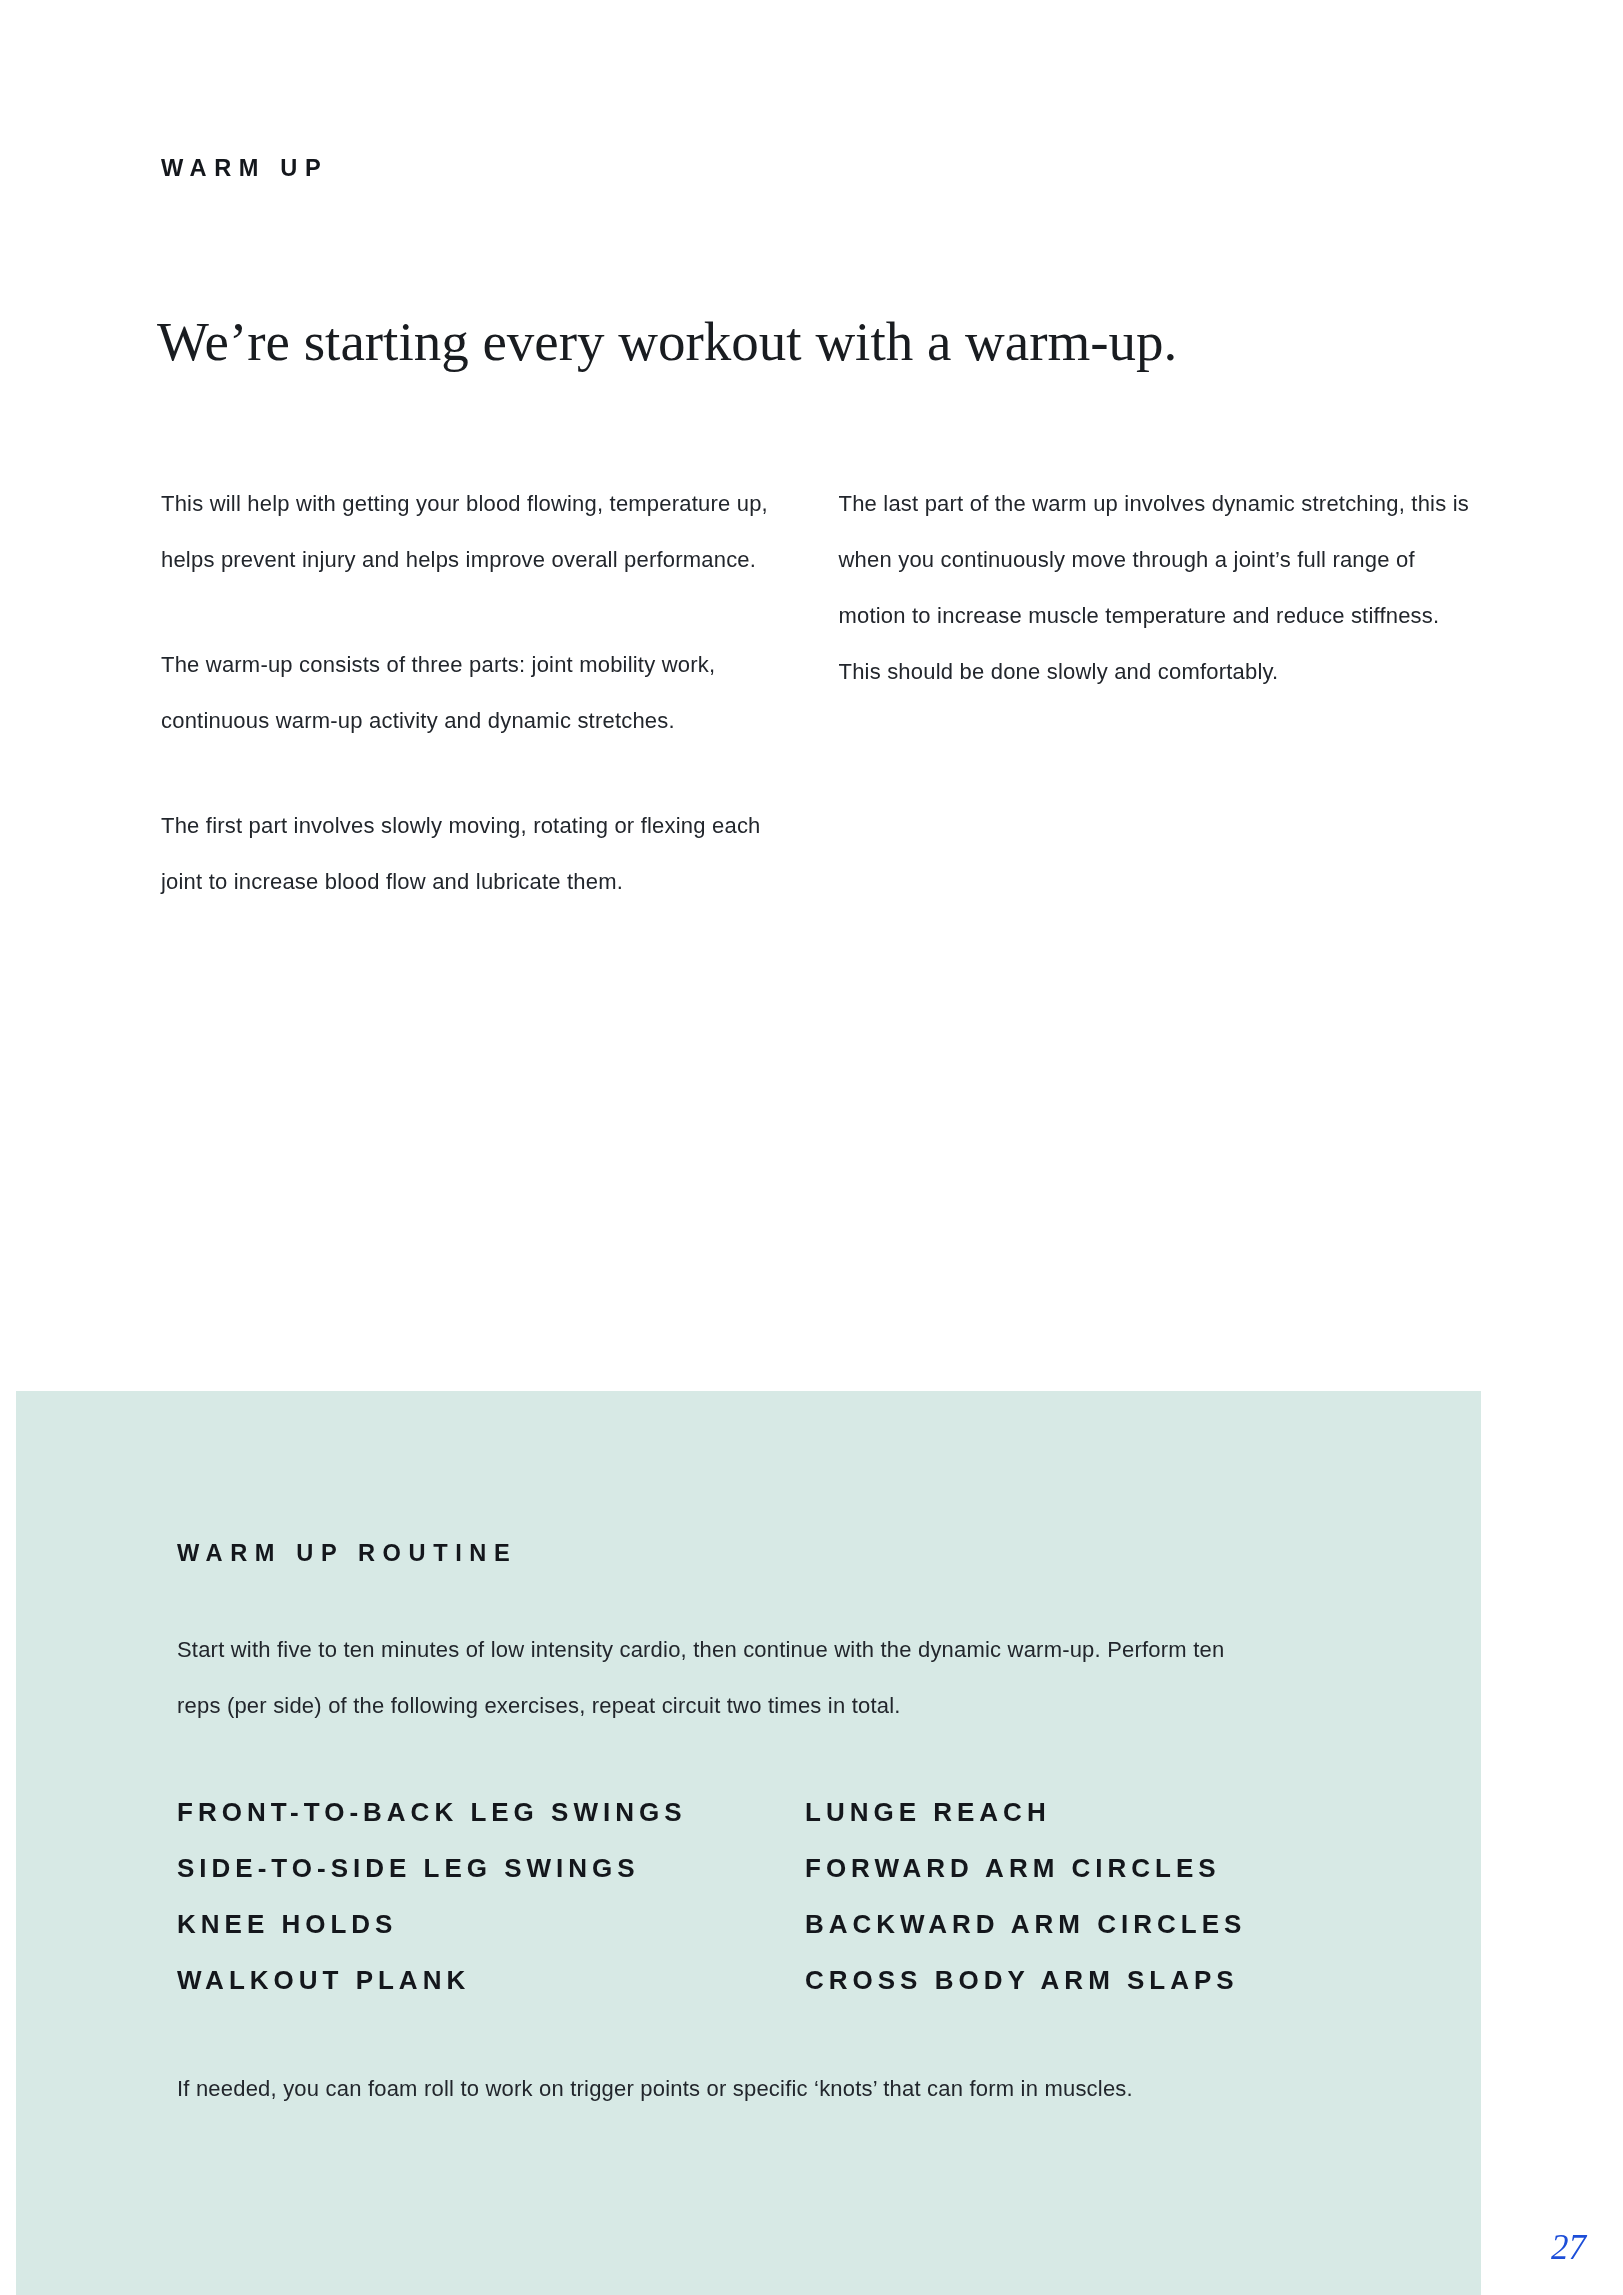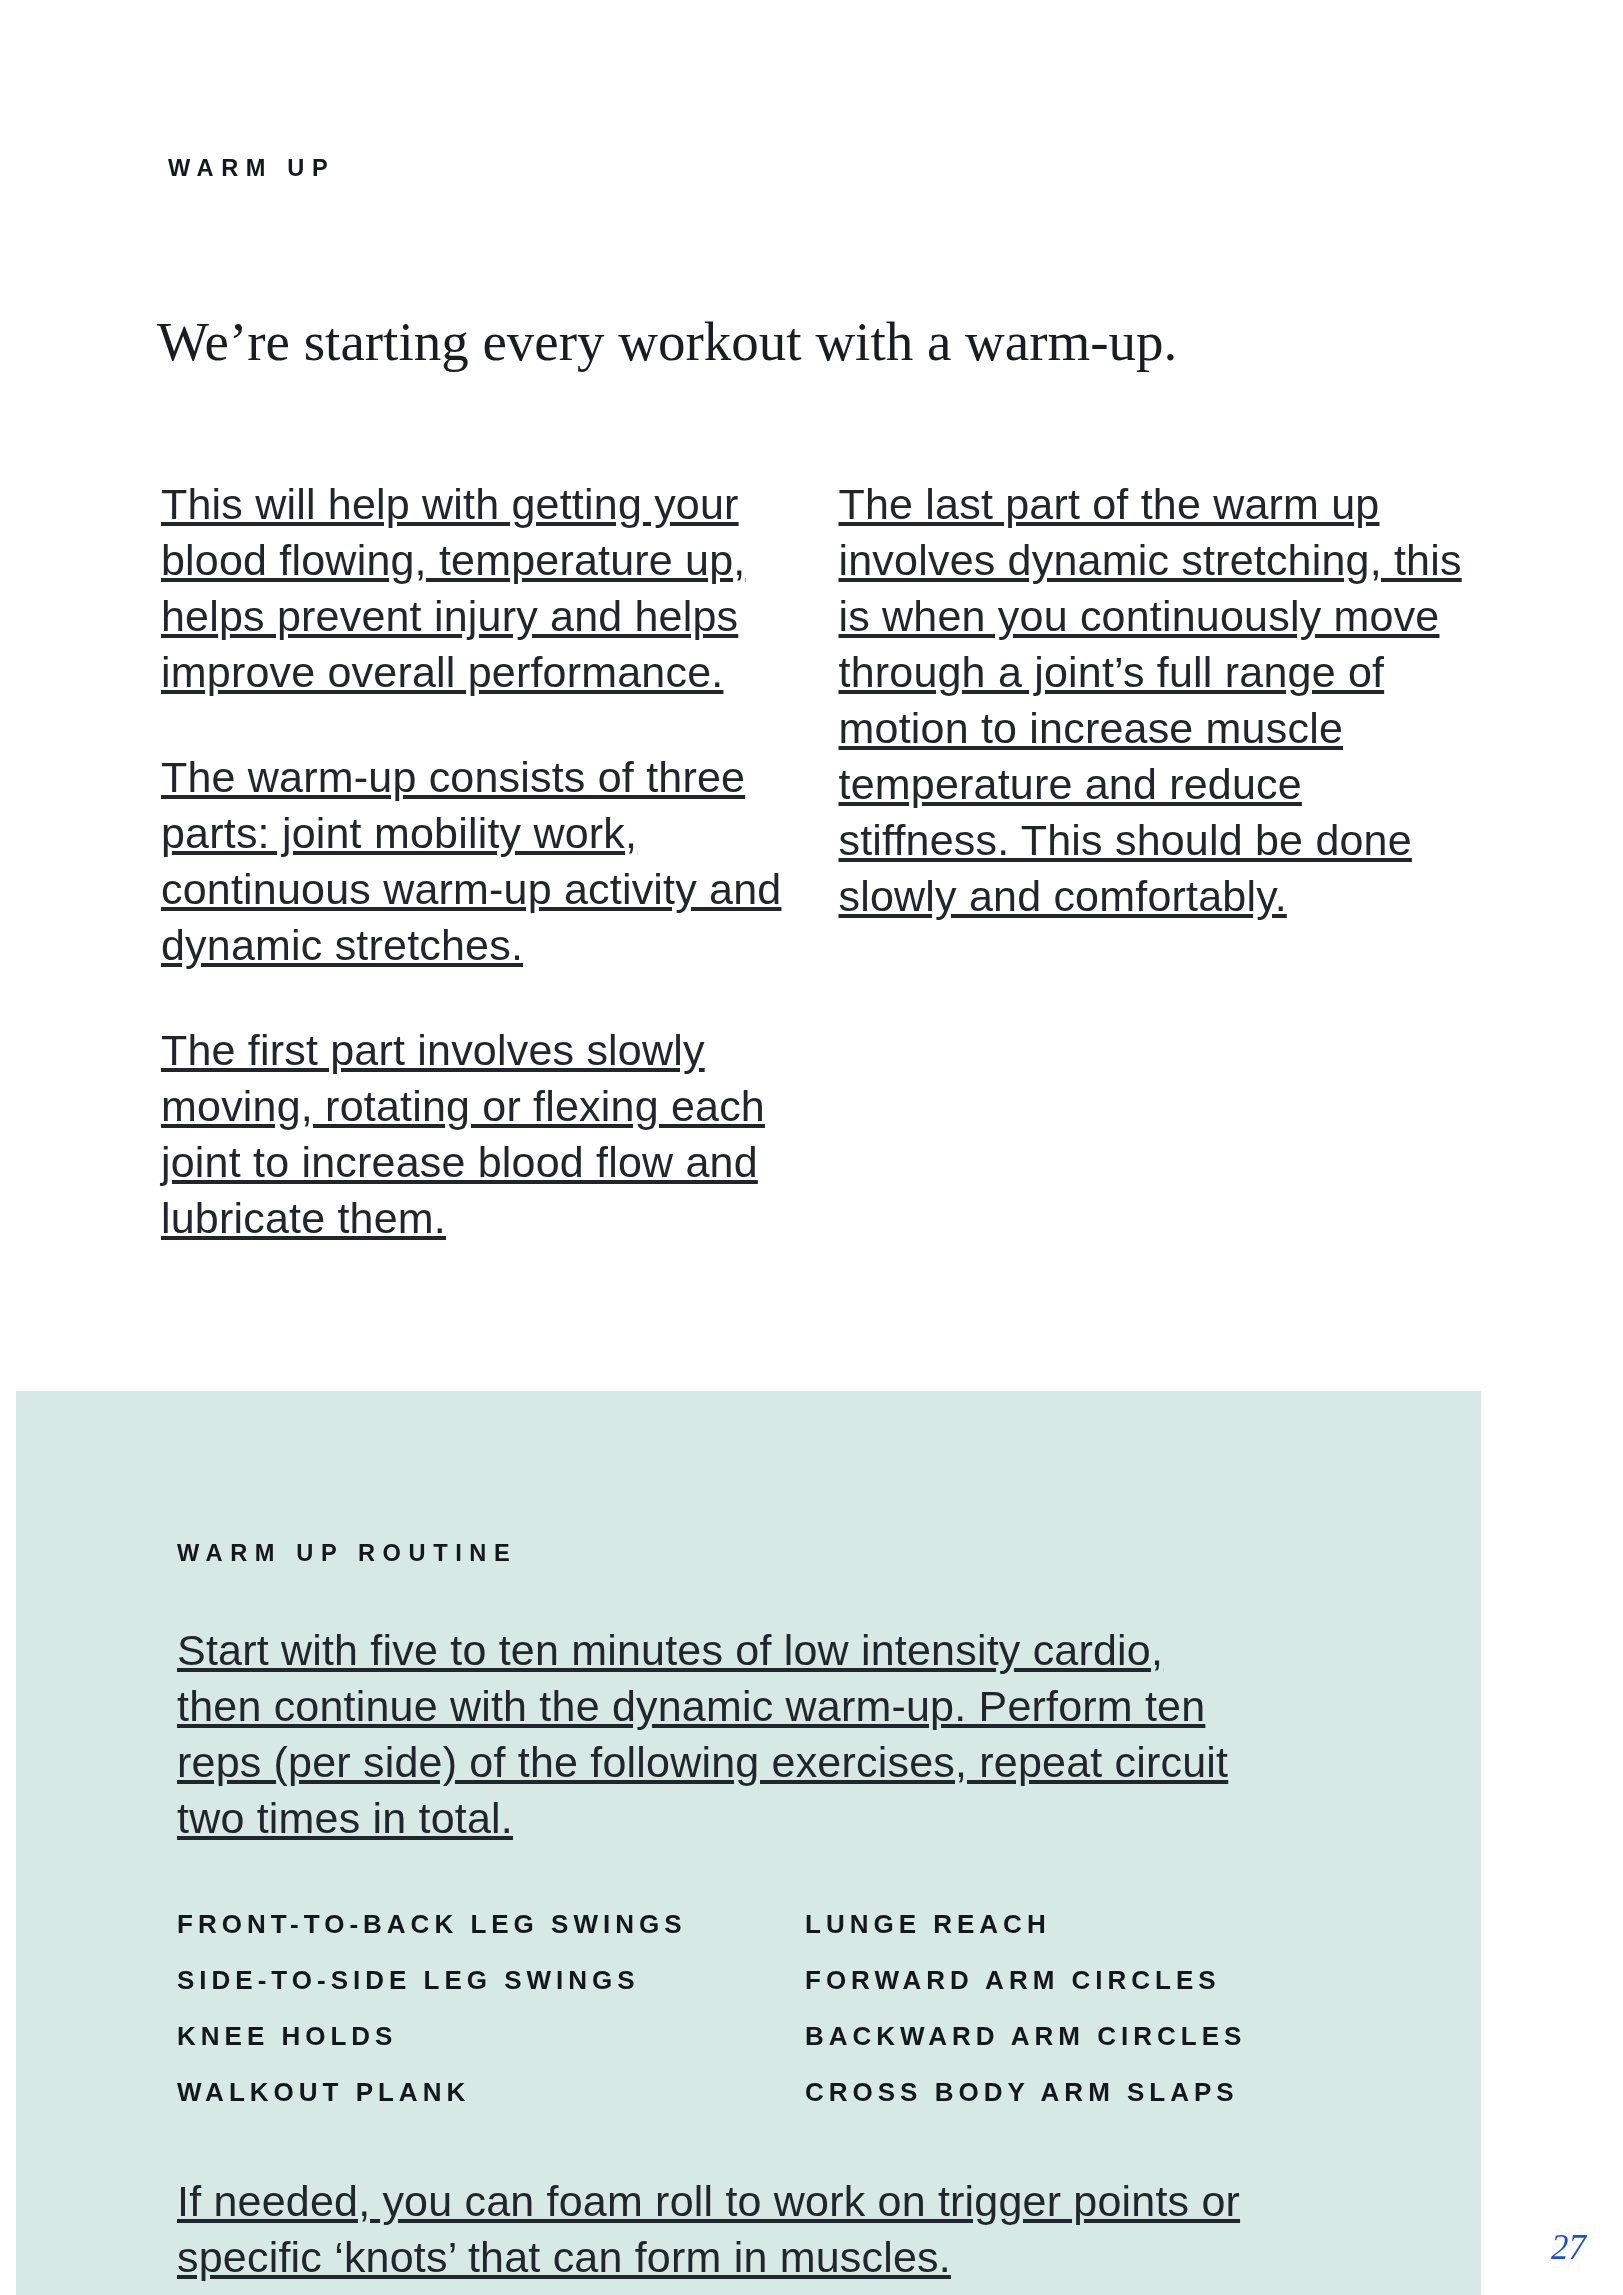--- a/index.html
+++ b/index.html
@@ -16,21 +16,20 @@
     font-family: "Liberation Sans", sans-serif;
     font-size: 23.6px;
     font-weight: 700;
     letter-spacing: 7.6px;
     color: #14171c;
   }
   .page-kicker {
     position: absolute;
     left: 161px;
     top: 155px;
-    margin-left: 7px;
   }
   .page-title {
     position: absolute;
     left: 157px;
     top: 310px;
     margin: 0;
     font-family: "Liberation Serif", "DejaVu Serif", serif;
     font-size: 55px;
     font-weight: 400;
     letter-spacing: 0px;
@@ -41,26 +40,25 @@
     position: absolute;
     left: 161px;
     top: 476px;
     width: 1312px;
     display: flex;
     gap: 43px;
   }
   .intro-col { width: 635px; }
   .body-text {
     margin: 0 0 49px 0;
-    font-size: 43px;
+    font-size: 22px;
     line-height: 56px;
     font-weight: 300;
     letter-spacing: 0.2px;
     color: #22262c;
-    text-decoration: underline;
   }
   .body-text:last-child { margin-bottom: 0; }
   .routine-panel {
     position: absolute;
     left: 16px;
     top: 1391px;
     width: 1465px;
     height: 905px;
     box-sizing: border-box;
     padding: 149px 0 0 161px;

